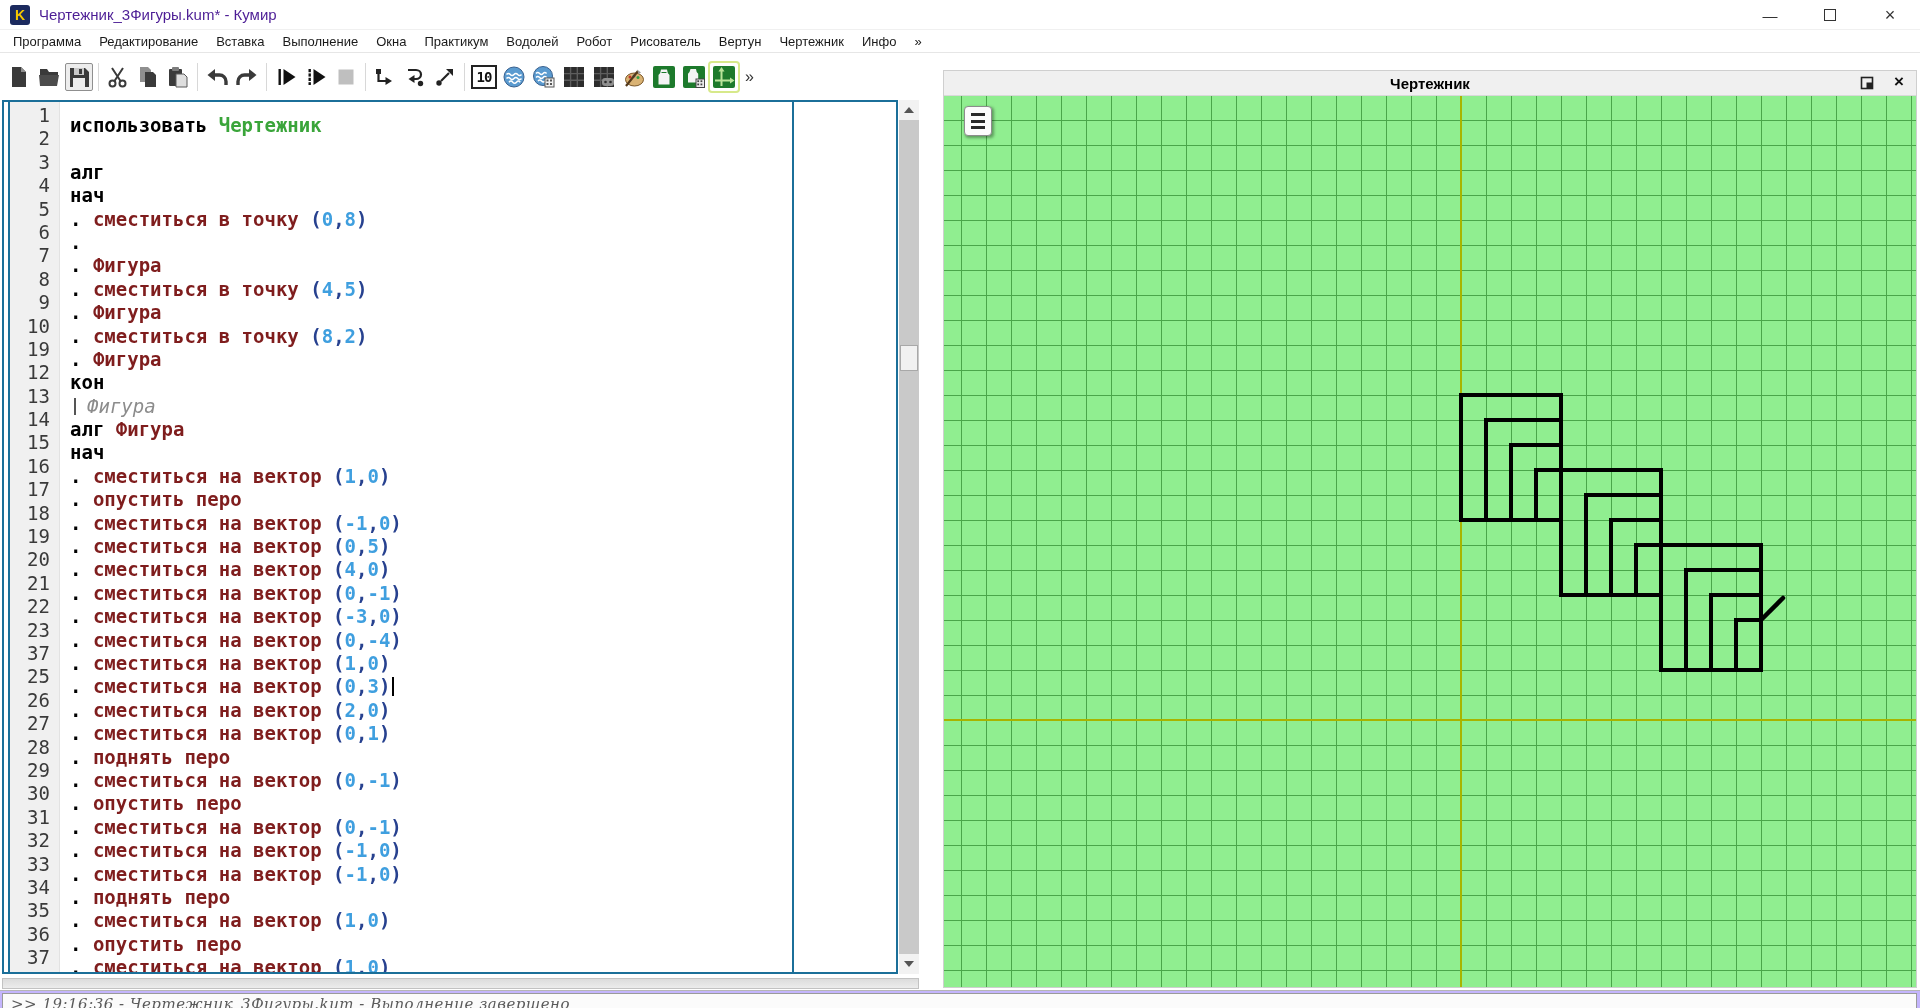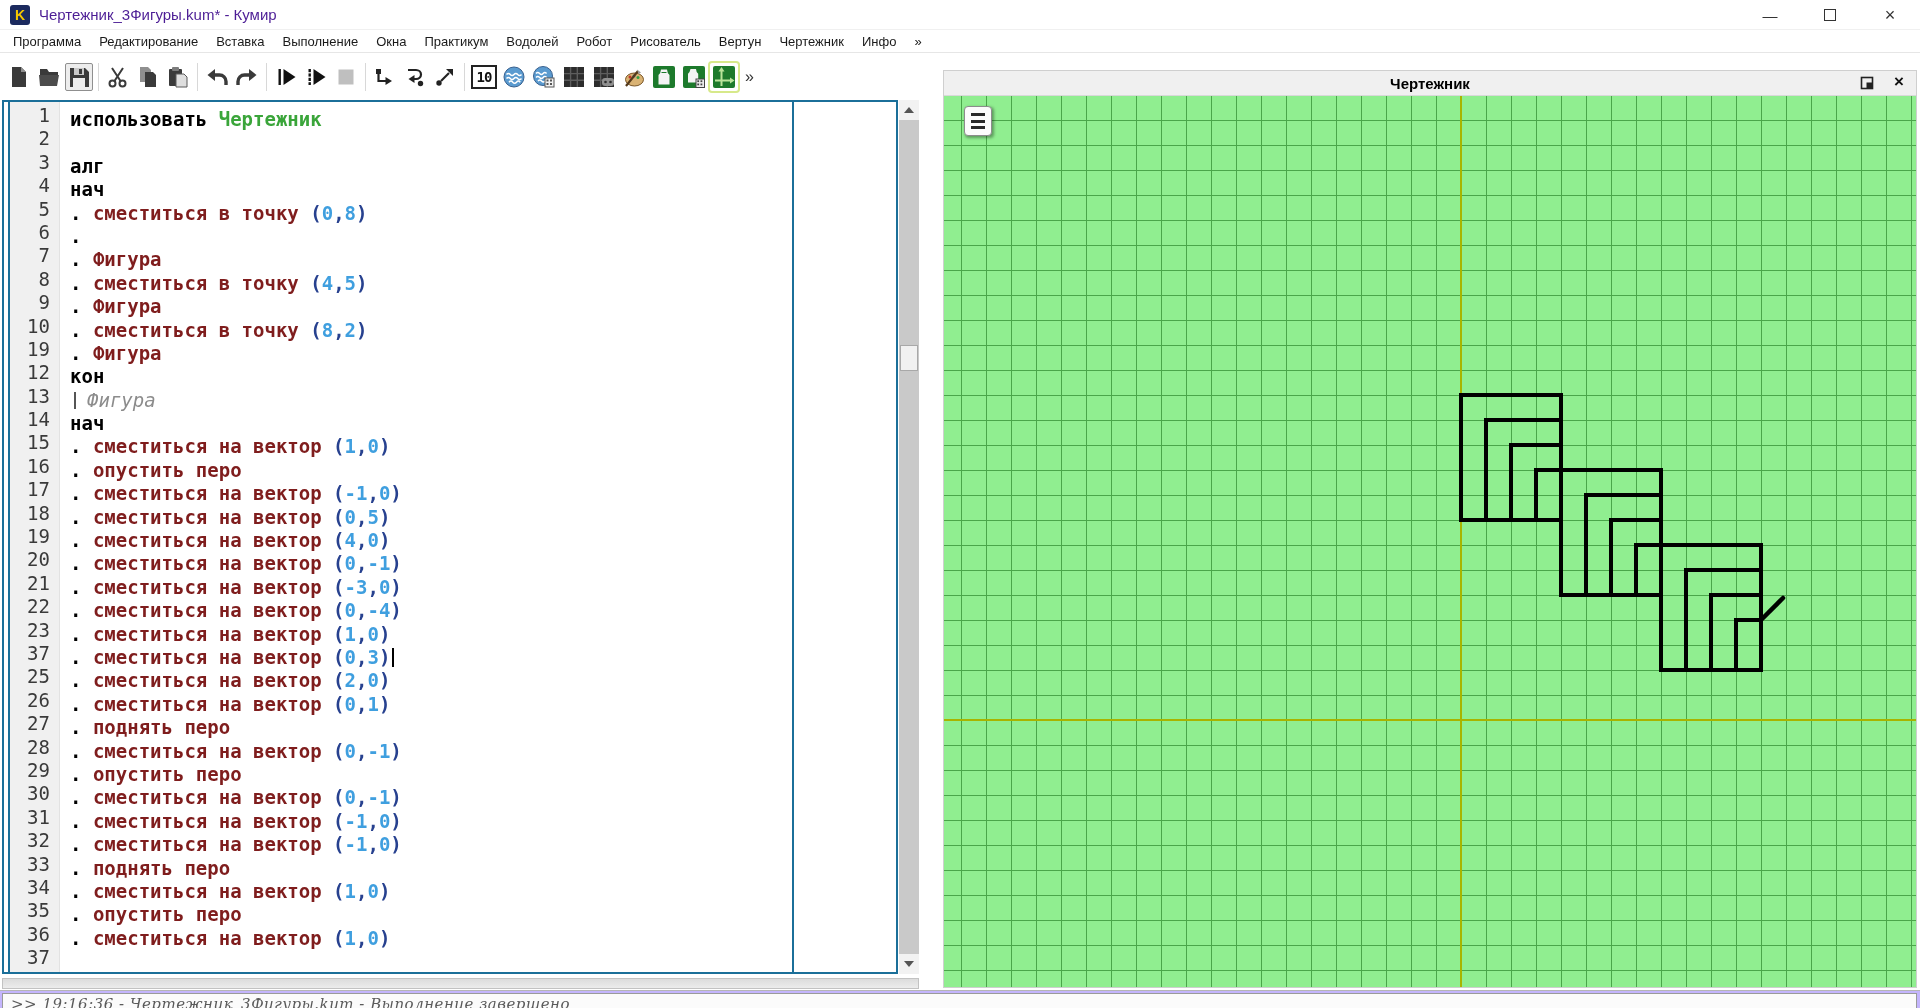--- a/index.html
+++ b/index.html
@@ -38,21 +38,21 @@
   .tb-overflow { font-size:16px; color:#333; margin-left:6px; }
 
   
   .editor { position:absolute; left:2px; top:100px; width:896px; height:874px;
             border:2px solid #1b6f99; background:#fff; overflow:hidden; }
   .inner-edge { position:absolute; left:4px; top:0; bottom:0; width:2px; background:#1b6f99; }
   .gutter { position:absolute; left:6px; top:0; bottom:0; width:50px; background:#f0f0f0;
             border-right:1px solid #e2e2e2; padding-top:2px; }
   .gutter .gl { height:23.4px; line-height:23.4px; font:19px "DejaVu Sans Mono", monospace;
                 color:#3a3a3a; text-align:right; padding-right:9px; }
-  .codearea { position:absolute; left:57px; top:0; right:0; bottom:0; padding:6px 0 0 9px; }
+  .codearea { position:absolute; left:57px; top:0; right:0; bottom:0; padding:12px 0 0 9px; }
   .line { height:23.4px; line-height:23.4px; white-space:pre;
           font:bold 19px "DejaVu Sans Mono", monospace; color:#000; }
   .divider { position:absolute; left:788px; top:0; bottom:0; width:2px; background:#1b6f99; }
   .s-k { color:#000; }
   .s-c { color:#7f1d1d;margin-top:12px; }
   .s-a { color:#3aa53a; }
   .s-n { color:#3f9fdf; }
   .s-p { color:#27418f; }
   .s-d { color:#000; }
   .s-g { color:#8c8c8c; font-style:italic; font-weight:normal; }
@@ -363,20 +363,21 @@
       <div class="line"><span class="s-k">нач</span></div>
       <div class="line"><span class="s-d">. </span><span class="s-c">сместиться в точку </span><span class="s-p">(</span><span class="s-n">0</span><span class="s-p">,</span><span class="s-n">8</span><span class="s-p">)</span></div>
       <div class="line"><span class="s-d">. </span></div>
       <div class="line"><span class="s-d">. </span><span class="s-c">Фигура</span></div>
       <div class="line"><span class="s-d">. </span><span class="s-c">сместиться в точку </span><span class="s-p">(</span><span class="s-n">4</span><span class="s-p">,</span><span class="s-n">5</span><span class="s-p">)</span></div>
       <div class="line"><span class="s-d">. </span><span class="s-c">Фигура</span></div>
       <div class="line"><span class="s-d">. </span><span class="s-c">сместиться в точку </span><span class="s-p">(</span><span class="s-n">8</span><span class="s-p">,</span><span class="s-n">2</span><span class="s-p">)</span></div>
       <div class="line"><span class="s-d">. </span><span class="s-c">Фигура</span></div>
       <div class="line"><span class="s-k">кон</span></div>
       <div class="line"><span class="s-bar"></span><span class="s-g">Фигура</span></div>
+      <div class="line"><span class="s-k">алг </span><span class="s-c">Фигура</span></div>
       <div class="line"><span class="s-k">нач</span></div>
       <div class="line"><span class="s-d">. </span><span class="s-c">сместиться на вектор </span><span class="s-p">(</span><span class="s-n">1</span><span class="s-p">,</span><span class="s-n">0</span><span class="s-p">)</span></div>
       <div class="line"><span class="s-d">. </span><span class="s-c">опустить перо</span></div>
       <div class="line"><span class="s-d">. </span><span class="s-c">сместиться на вектор </span><span class="s-p">(</span><span class="s-n">-1</span><span class="s-p">,</span><span class="s-n">0</span><span class="s-p">)</span></div>
       <div class="line"><span class="s-d">. </span><span class="s-c">сместиться на вектор </span><span class="s-p">(</span><span class="s-n">0</span><span class="s-p">,</span><span class="s-n">5</span><span class="s-p">)</span></div>
       <div class="line"><span class="s-d">. </span><span class="s-c">сместиться на вектор </span><span class="s-p">(</span><span class="s-n">4</span><span class="s-p">,</span><span class="s-n">0</span><span class="s-p">)</span></div>
       <div class="line"><span class="s-d">. </span><span class="s-c">сместиться на вектор </span><span class="s-p">(</span><span class="s-n">0</span><span class="s-p">,</span><span class="s-n">-1</span><span class="s-p">)</span></div>
       <div class="line"><span class="s-d">. </span><span class="s-c">сместиться на вектор </span><span class="s-p">(</span><span class="s-n">-3</span><span class="s-p">,</span><span class="s-n">0</span><span class="s-p">)</span></div>
       <div class="line"><span class="s-d">. </span><span class="s-c">сместиться на вектор </span><span class="s-p">(</span><span class="s-n">0</span><span class="s-p">,</span><span class="s-n">-4</span><span class="s-p">)</span></div>
       <div class="line"><span class="s-d">. </span><span class="s-c">сместиться на вектор </span><span class="s-p">(</span><span class="s-n">1</span><span class="s-p">,</span><span class="s-n">0</span><span class="s-p">)</span></div>

